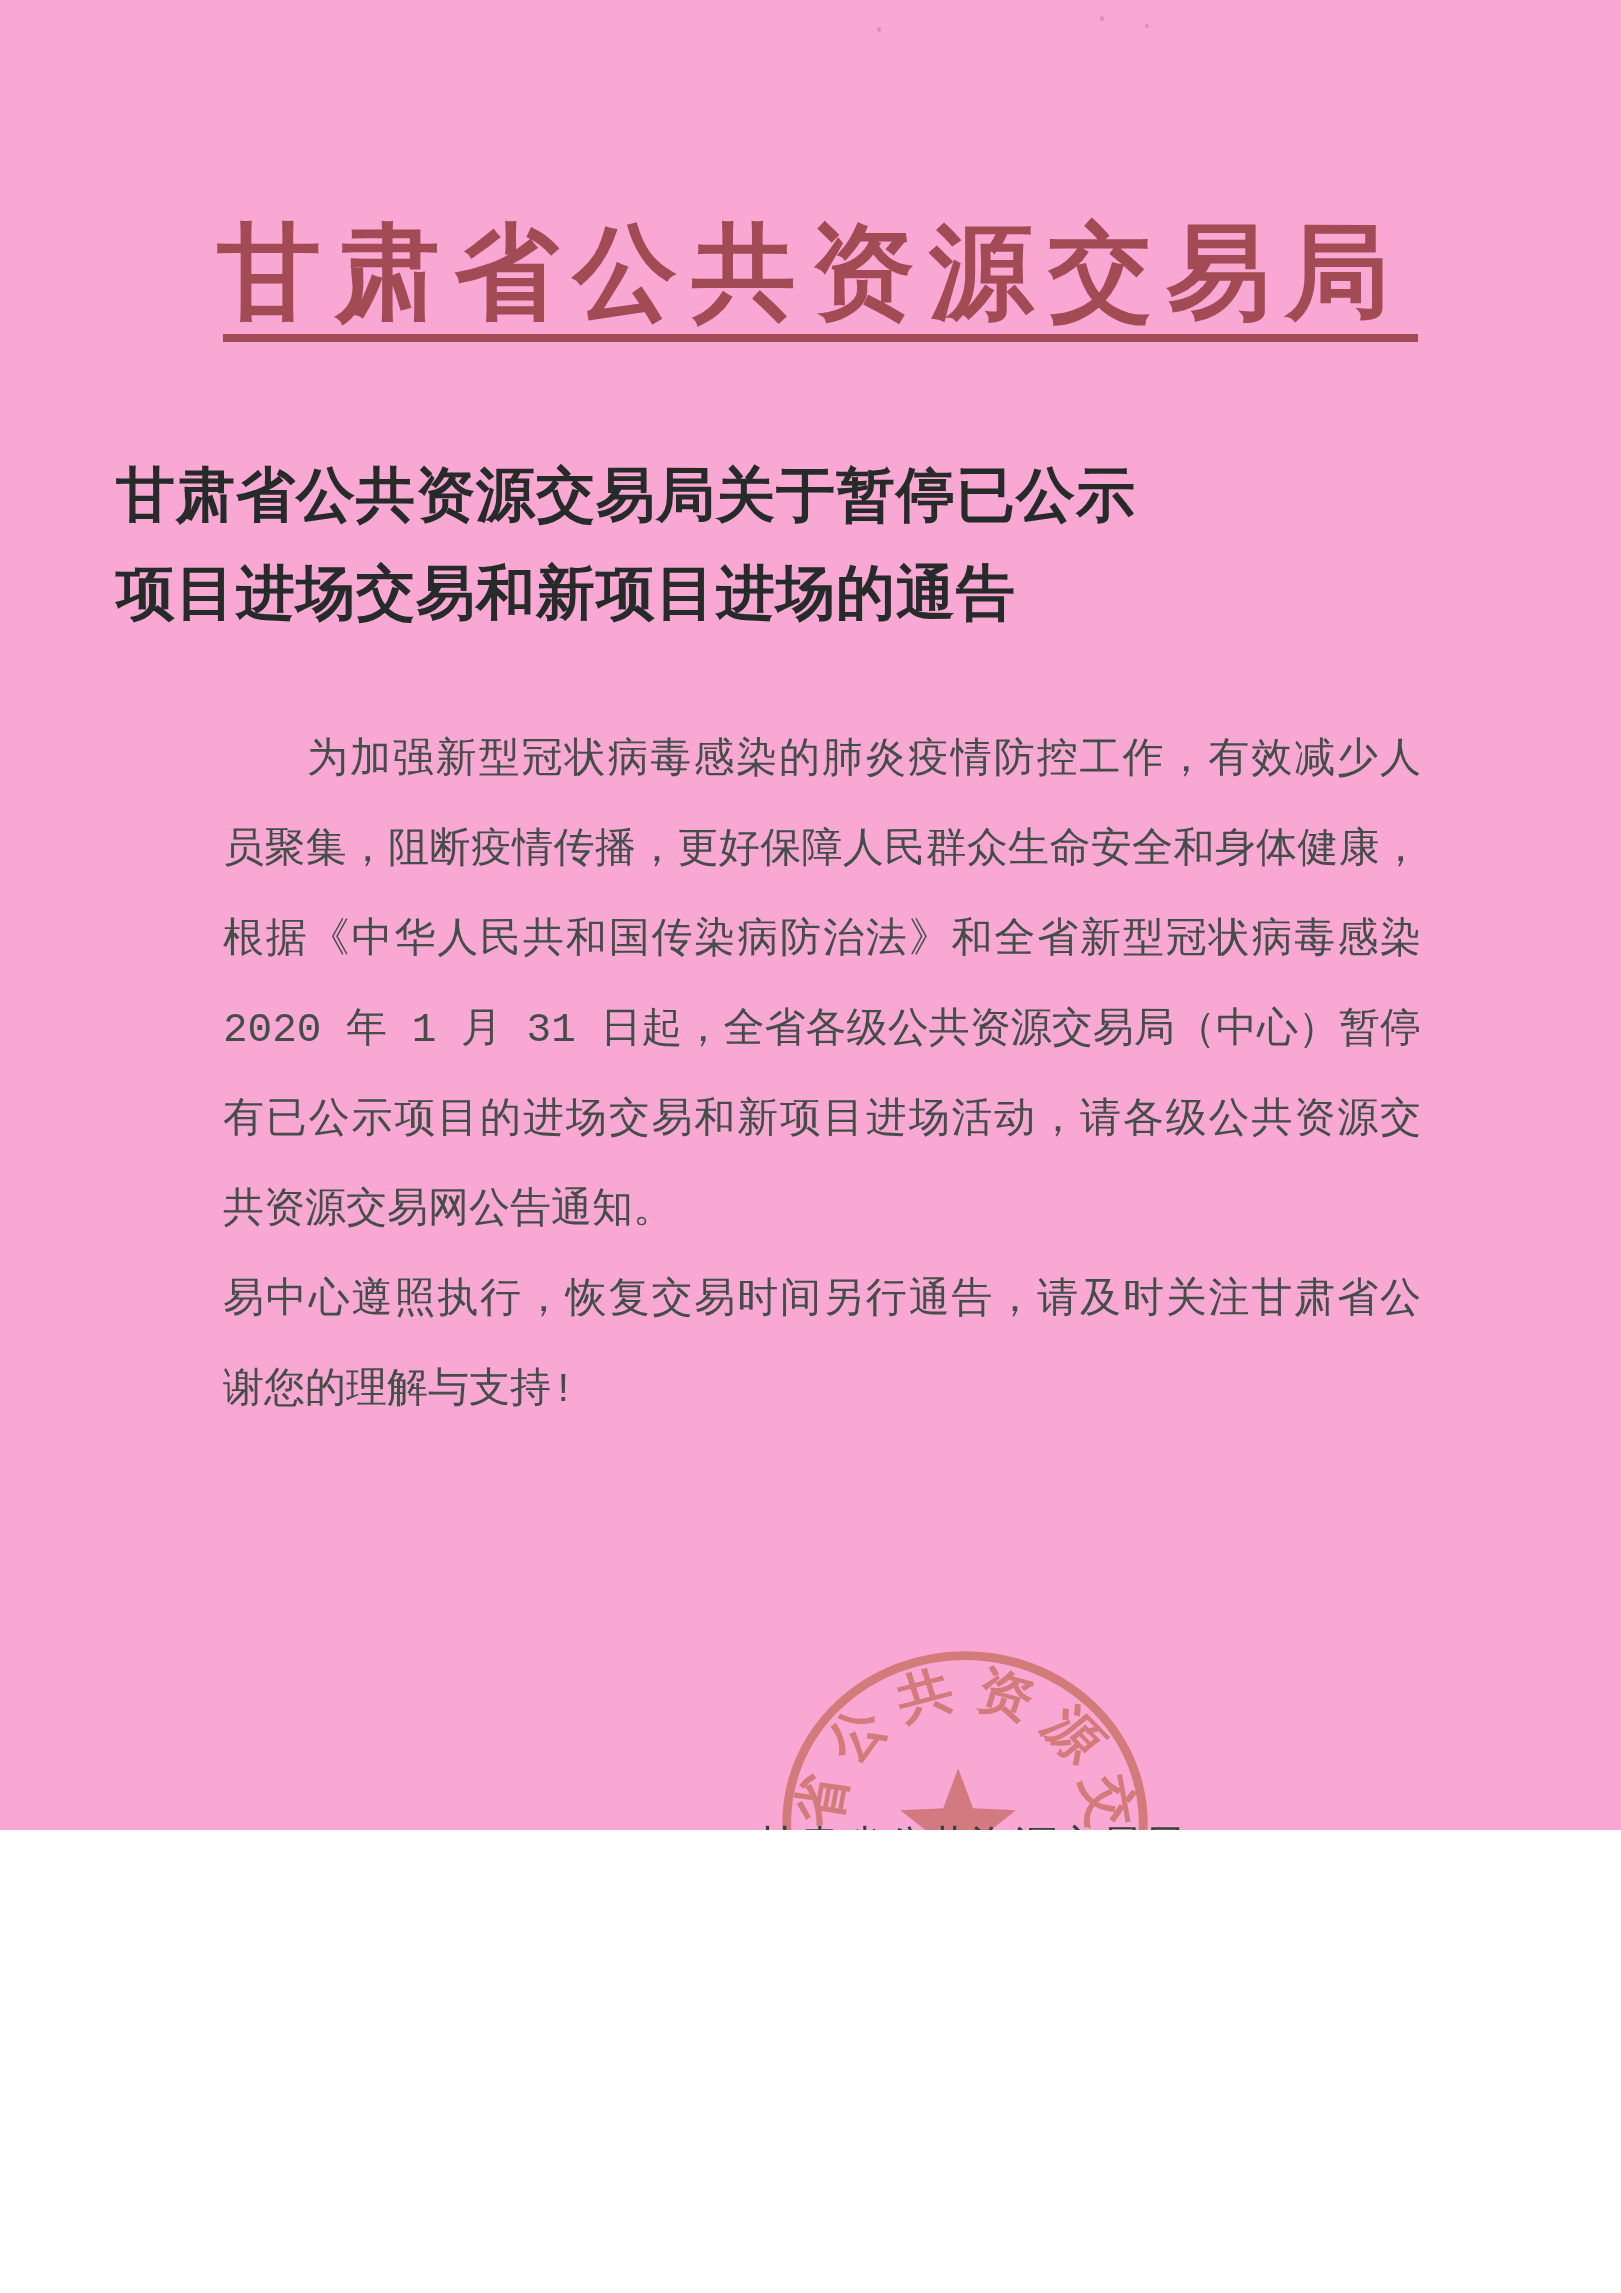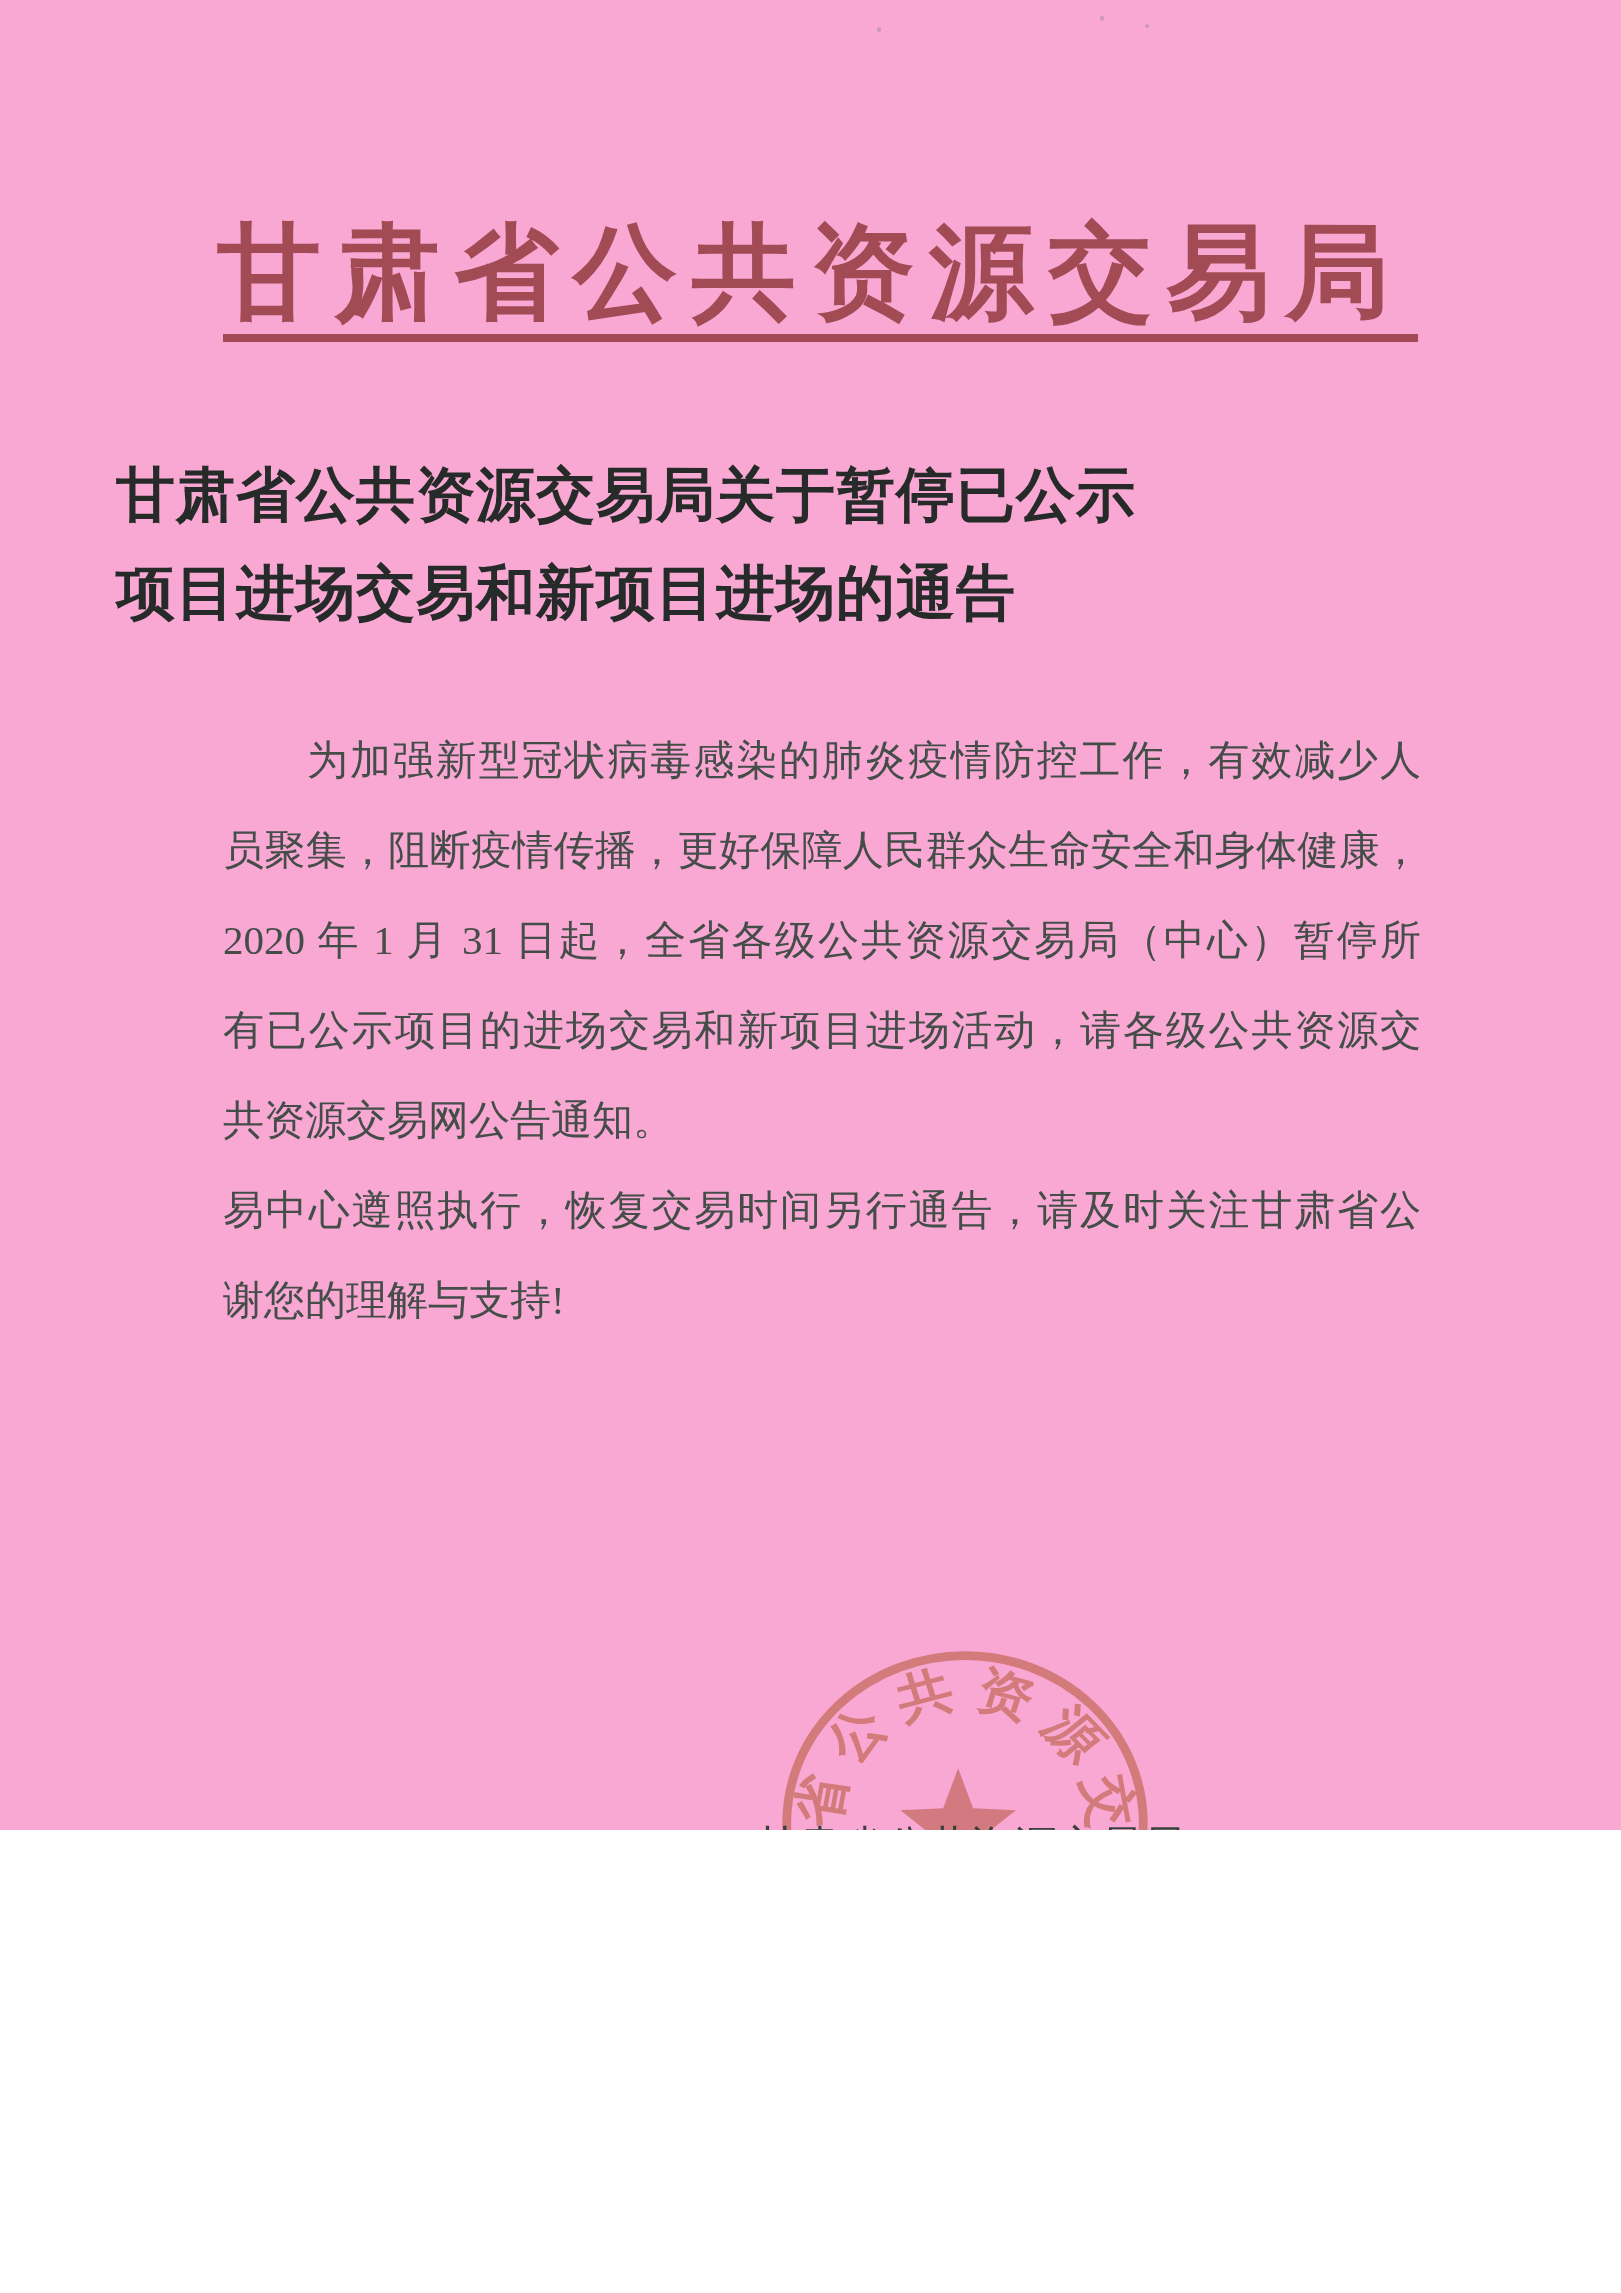--- a/index.html
+++ b/index.html
@@ -33,20 +33,21 @@
     font-size:59px;line-height:98px;
     font-weight:700;
     letter-spacing:1px;
     color:#262b29;
   }
   
   .doc-body{
     position:absolute;top:715px;left:223px;width:1198px;
     font-size:41px;
     color:#454d49;
+    font-family:Liberation Mono, monospace;
   }
   .body-line{
     line-height:90px;height:90px;
     white-space:nowrap;
   }
   .body-line.fill{
     text-align:justify;
     text-align-last:justify;
     white-space:normal;
     overflow:hidden;
@@ -108,20 +109,21 @@
   <div class="masthead-rule"></div>
 
   <div class="doc-title">
     <div>甘肃省公共资源交易局关于暂停已公示</div>
     <div>项目进场交易和新项目进场的通告</div>
   </div>
 
   <div class="doc-body">
       <div class="body-line fill indent">为加强新型冠状病毒感染的肺炎疫情防控工作，有效减少人</div>
       <div class="body-line fill">员聚集，阻断疫情传播，更好保障人民群众生命安全和身体健康，</div>
+      <div class="body-line fill">根据《中华人民共和国传染病防治法》和全省新型冠状病毒感染</div>
       <div class="body-line fill">2020 年 1 月 31 日起，全省各级公共资源交易局（中心）暂停所</div>
       <div class="body-line fill">有已公示项目的进场交易和新项目进场活动，请各级公共资源交</div>
       <div class="body-line">共资源交易网公告通知。</div>
       <div class="body-line fill">易中心遵照执行，恢复交易时间另行通告，请及时关注甘肃省公</div>
       <div class="body-line">谢您的理解与支持!</div>
     </div>
 
   <svg class="seal-svg" viewBox="0 0 390 390" xmlns="http://www.w3.org/2000/svg">
     <ellipse class="seal-ring" cx="195" cy="192" rx="182" ry="171"></ellipse>
     <g class="seal-ring-text" transform="translate(195,192) scale(1.06,0.97)">

